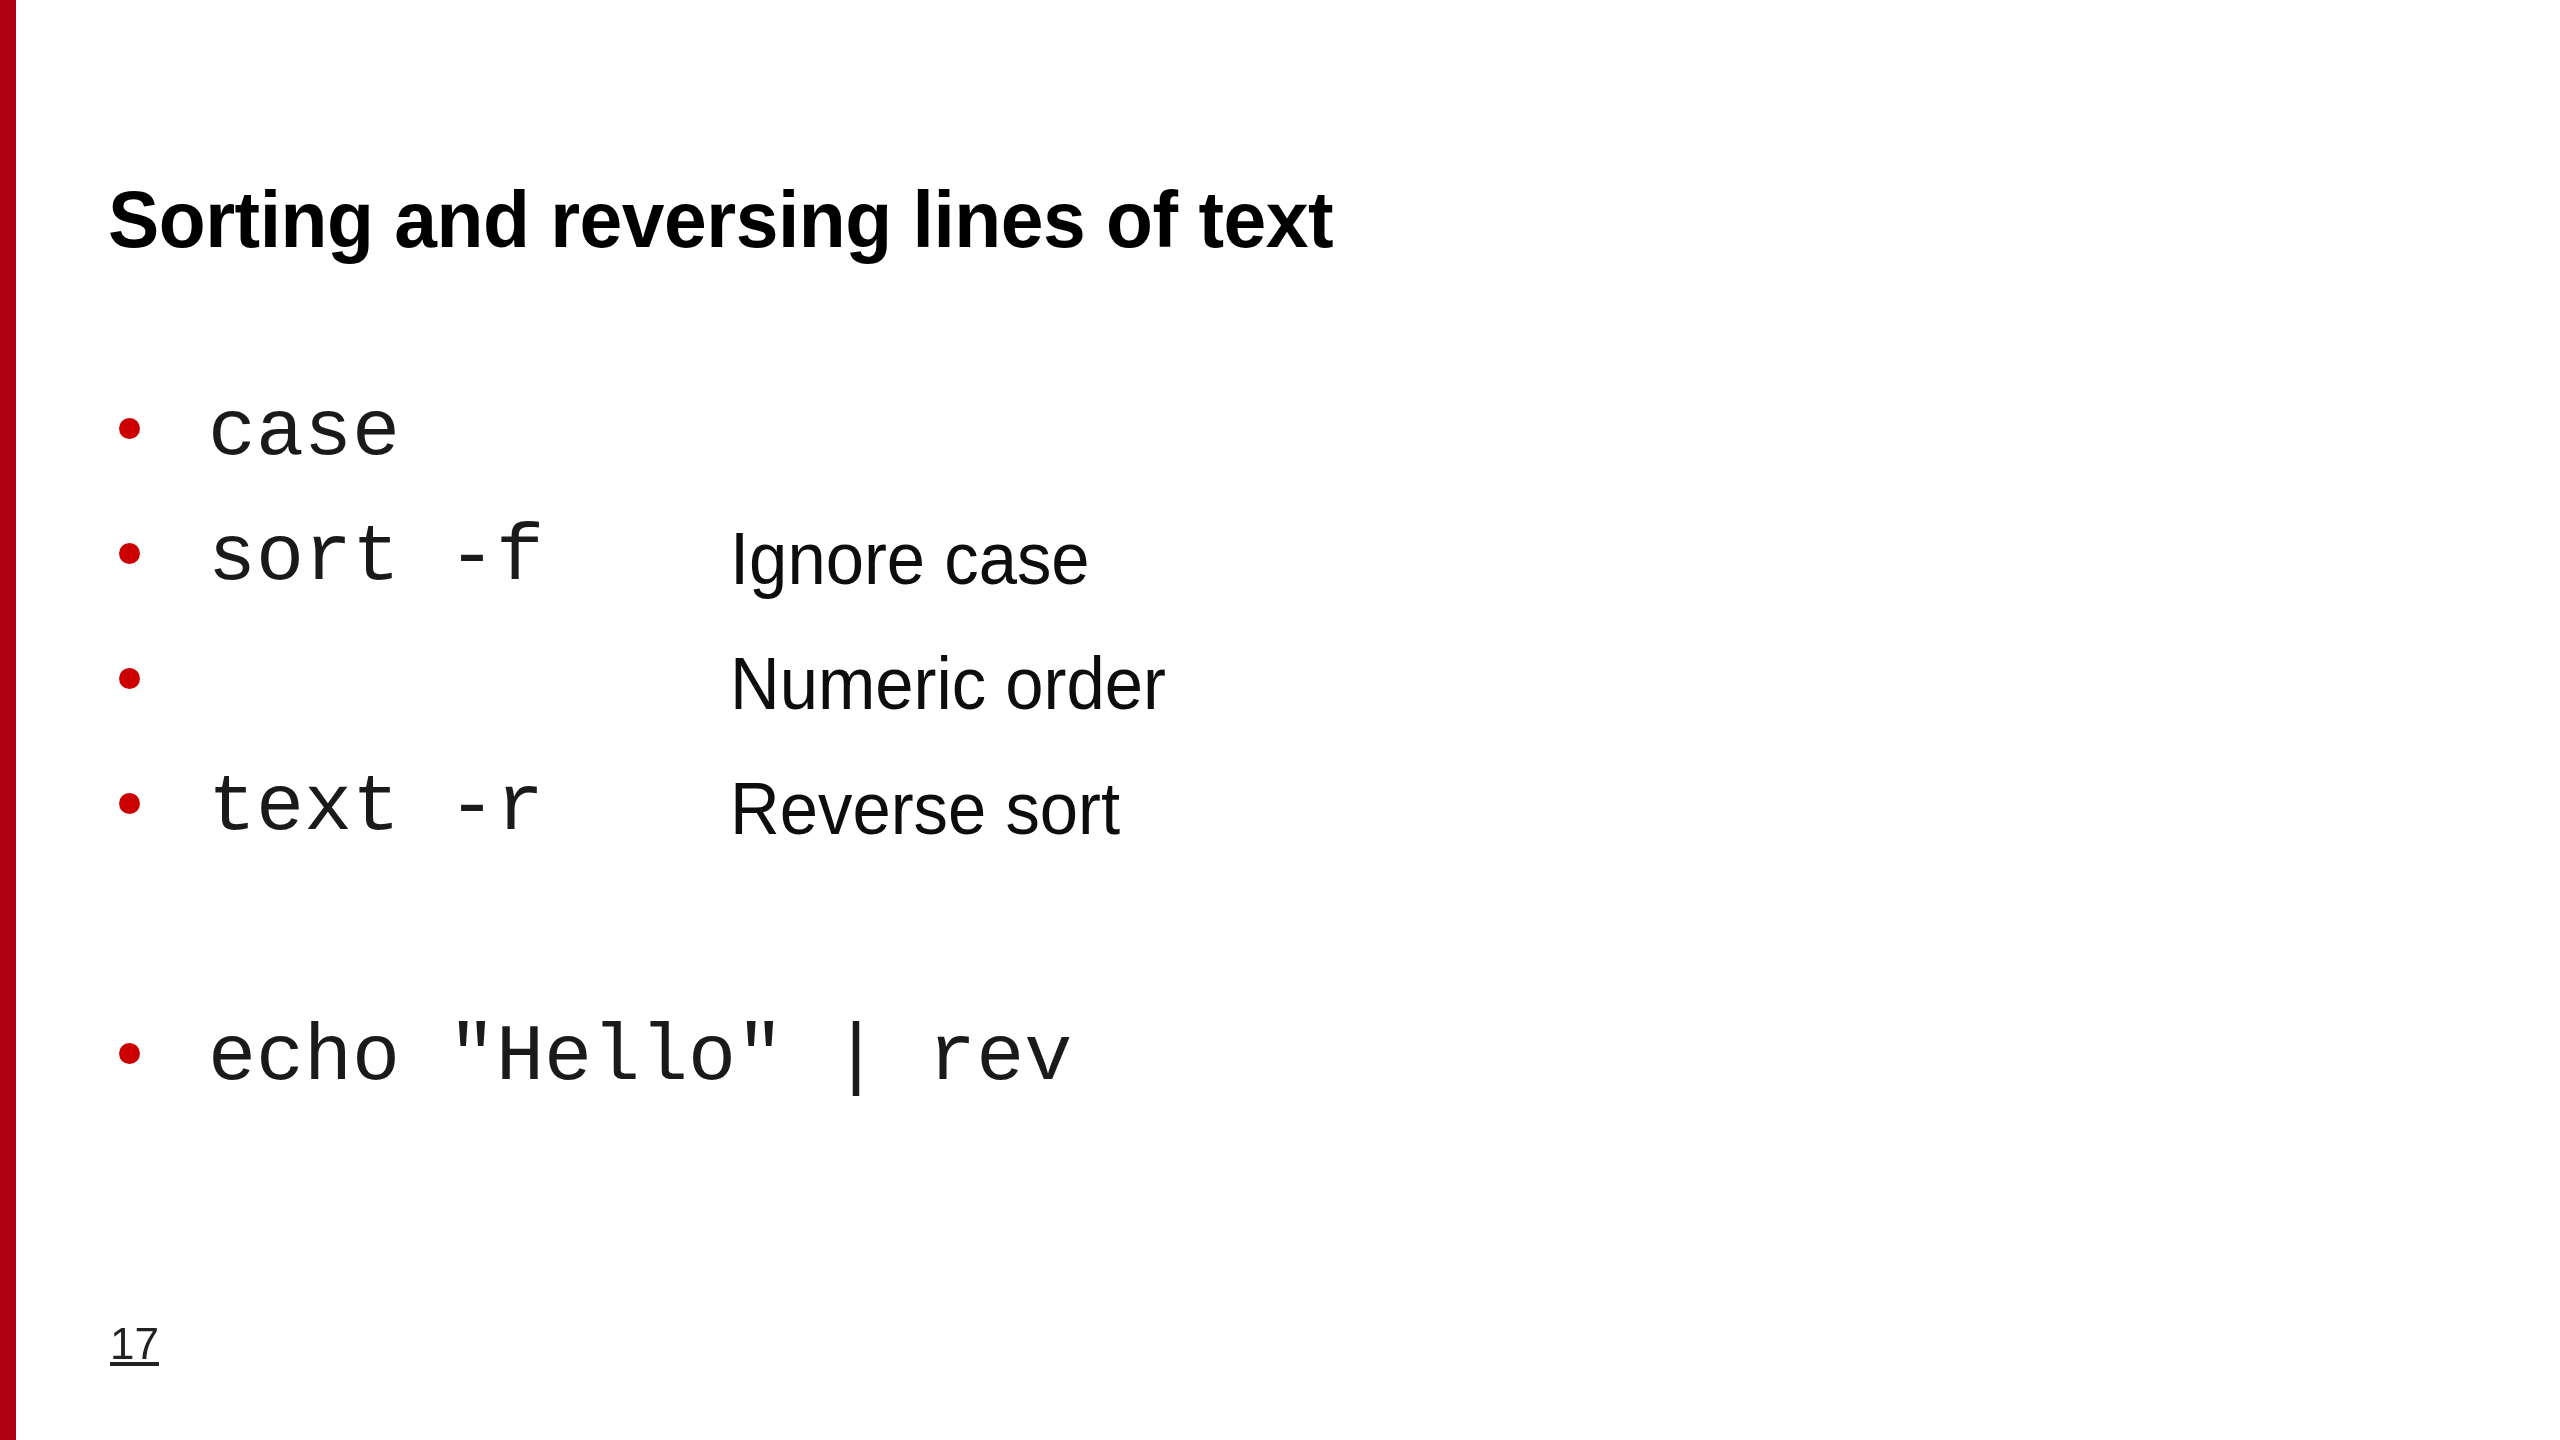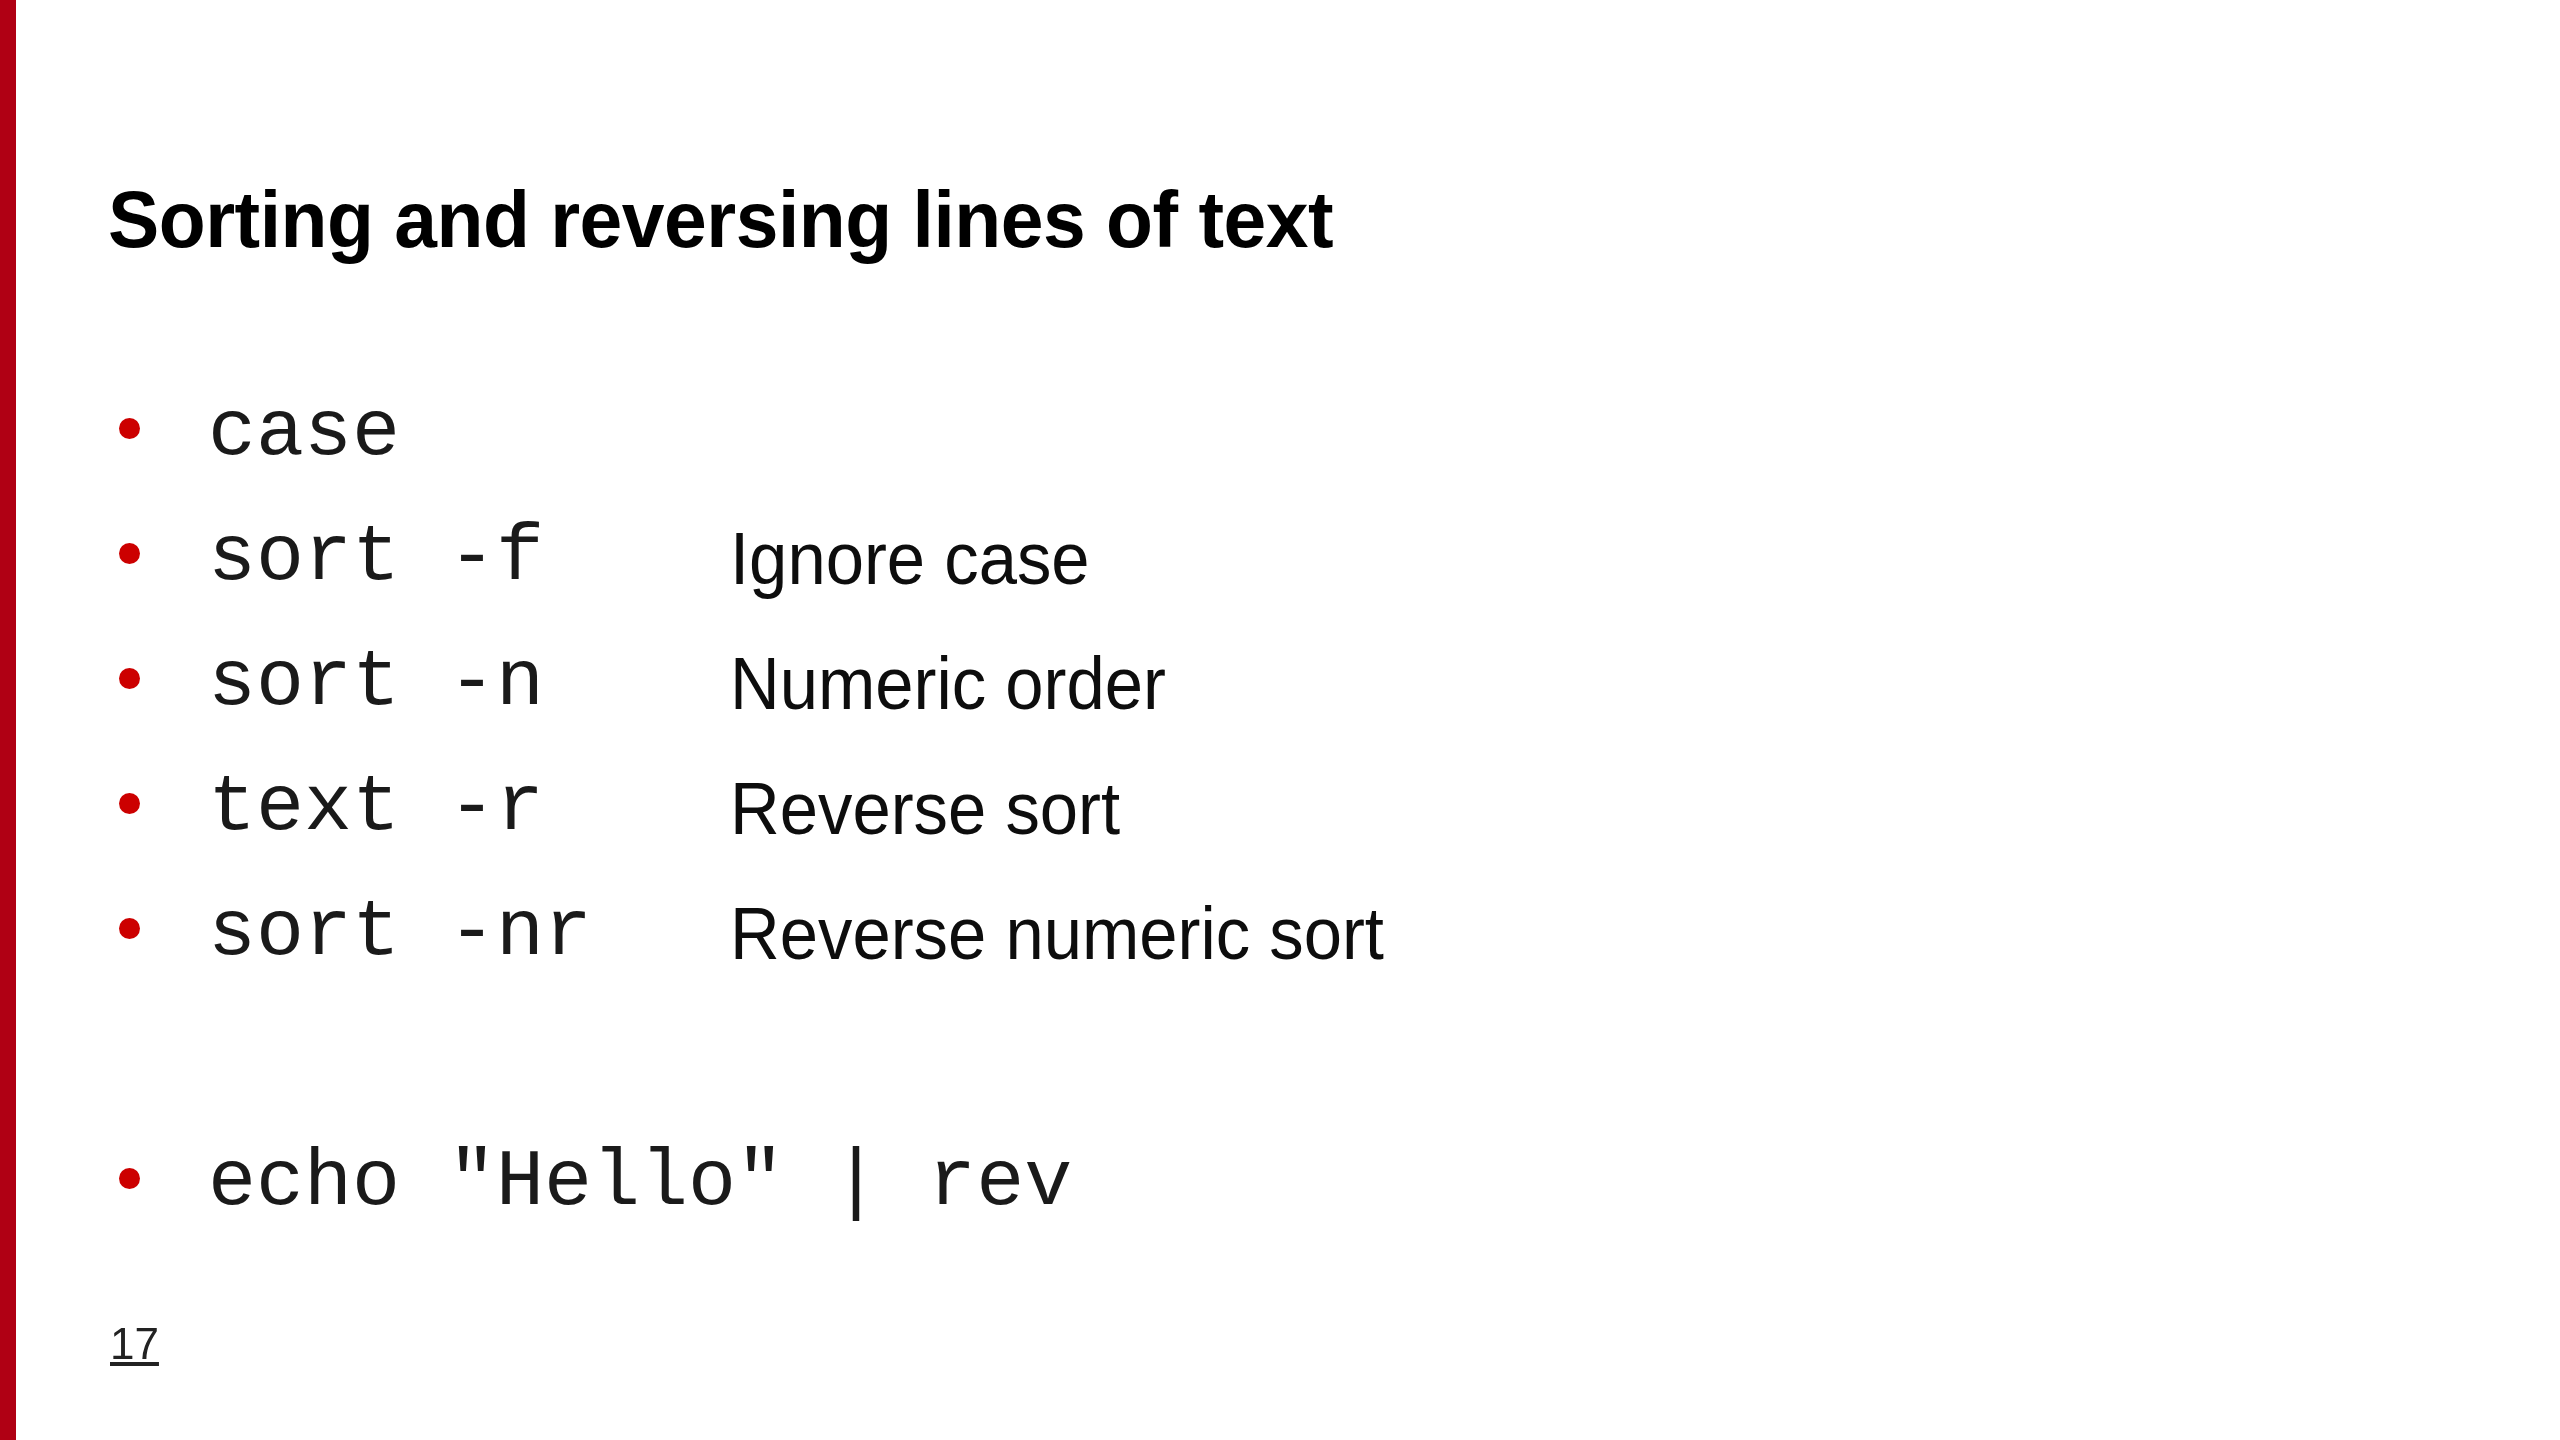--- a/index.html
+++ b/index.html
@@ -134,35 +134,29 @@
     </div>
 
     <div class="bullet-row">
       <span class="bullet-dot"></span>
       <span class="cmd-text">sort -f</span>
       <span class="desc-text">Ignore case</span>
     </div>
 
     <div class="bullet-row">
       <span class="bullet-dot"></span>
-      <span class="cmd-text">sort -n</span>
       <span class="desc-text">Numeric order</span>
     </div>
 
     <div class="bullet-row">
       <span class="bullet-dot"></span>
       <span class="cmd-text">text -r</span>
       <span class="desc-text">Reverse sort</span>
     </div>
 
-    <div class="bullet-row">
-      <span class="bullet-dot"></span>
-      <span class="cmd-text">sort -nr</span>
-      <span class="desc-text">Reverse numeric sort</span>
-    </div>
 
     <div class="bullet-row spacer-row"></div>
 
     <div class="bullet-row">
       <span class="bullet-dot"></span>
       <span class="cmd-text">echo "Hello" | rev</span>
       <span class="desc-text"></span>
     </div>
 
   </div>

